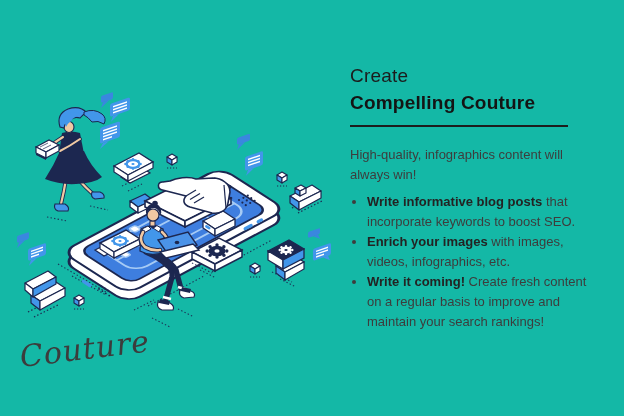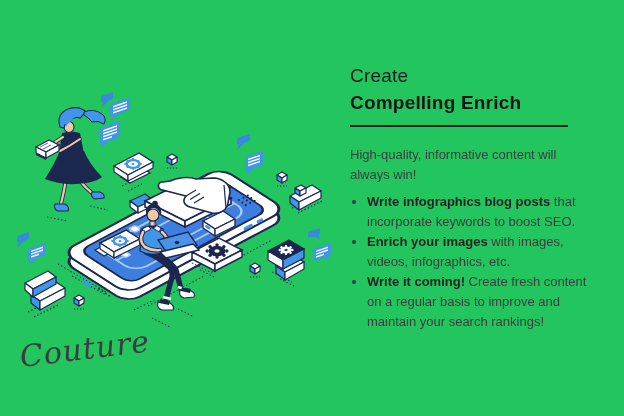--- a/index.html
+++ b/index.html
@@ -1,16 +1,16 @@
 <!DOCTYPE html>
 <html><head>
 <meta charset="utf-8">
 <style>
   html,body{margin:0;padding:0;background:#ffffff;}
-  .canvas{position:relative;width:624px;height:416px;background:#22c55e;overflow:hidden;
+  .canvas{position:relative;width:624px;height:416px;background:#14b8a6;overflow:hidden;
           font-family:"Liberation Sans",sans-serif;}
   .illus{position:absolute;left:0;top:0;}
   
   .panel{position:absolute;left:350px;top:64px;width:246px;}
   .t1{font-size:19px;color:#1c1c1c;letter-spacing:.2px;line-height:24px;}
   .t2{font-size:19px;font-weight:700;color:#141414;letter-spacing:.2px;line-height:25px;margin-top:2px;}
   .rule{width:218px;border:none;border-top:2px solid #1d1d1d;margin:10px 0 0 0;}
   .intro{margin-top:18px;font-size:13px;line-height:20px;color:#3d3d3d;}
   .blist{margin:7px 0 0 0;padding-left:17px;}
   .blist li{font-size:13px;line-height:20px;color:#3d3d3d;}
@@ -406,25 +406,25 @@
       <line x1="3" y1="3.4" x2="15" y2="3.4" stroke="#ffffff" stroke-width="1.4"></line>
       <line x1="3" y1="6.2" x2="15" y2="6.2" stroke="#ffffff" stroke-width="1.4"></line>
       <line x1="3" y1="9" x2="11" y2="9" stroke="#ffffff" stroke-width="1.4"></line>
       <path d="M15 12 L17 17 L10 12 Z" fill="#4296EA"></path>
     </g>
   </g>
 </svg>
 
 <div class="panel">
   <div class="t1">Create</div>
-  <div class="t2">Compelling Enrich</div>
+  <div class="t2">Compelling Couture</div>
   <hr class="rule">
-  <div class="intro">High-quality, informative content will always win!</div>
+  <div class="intro">High-quality, infographics content will always win!</div>
   <ul class="blist">
-    <li><b>Write infographics blog posts</b><span> that incorporate keywords to boost SEO.</span></li>
+    <li><b>Write informative blog posts</b><span> that incorporate keywords to boost SEO.</span></li>
     <li><b>Enrich your images</b><span> with images, videos, infographics, etc.</span></li>
     <li><b>Write it coming!</b><span> Create fresh content on a regular basis to improve and maintain your search rankings!</span></li>
   </ul>
 </div>
 
 <div class="logo">
   <div class="logo-script">Couture</div>
 </div>
 
 </div>

